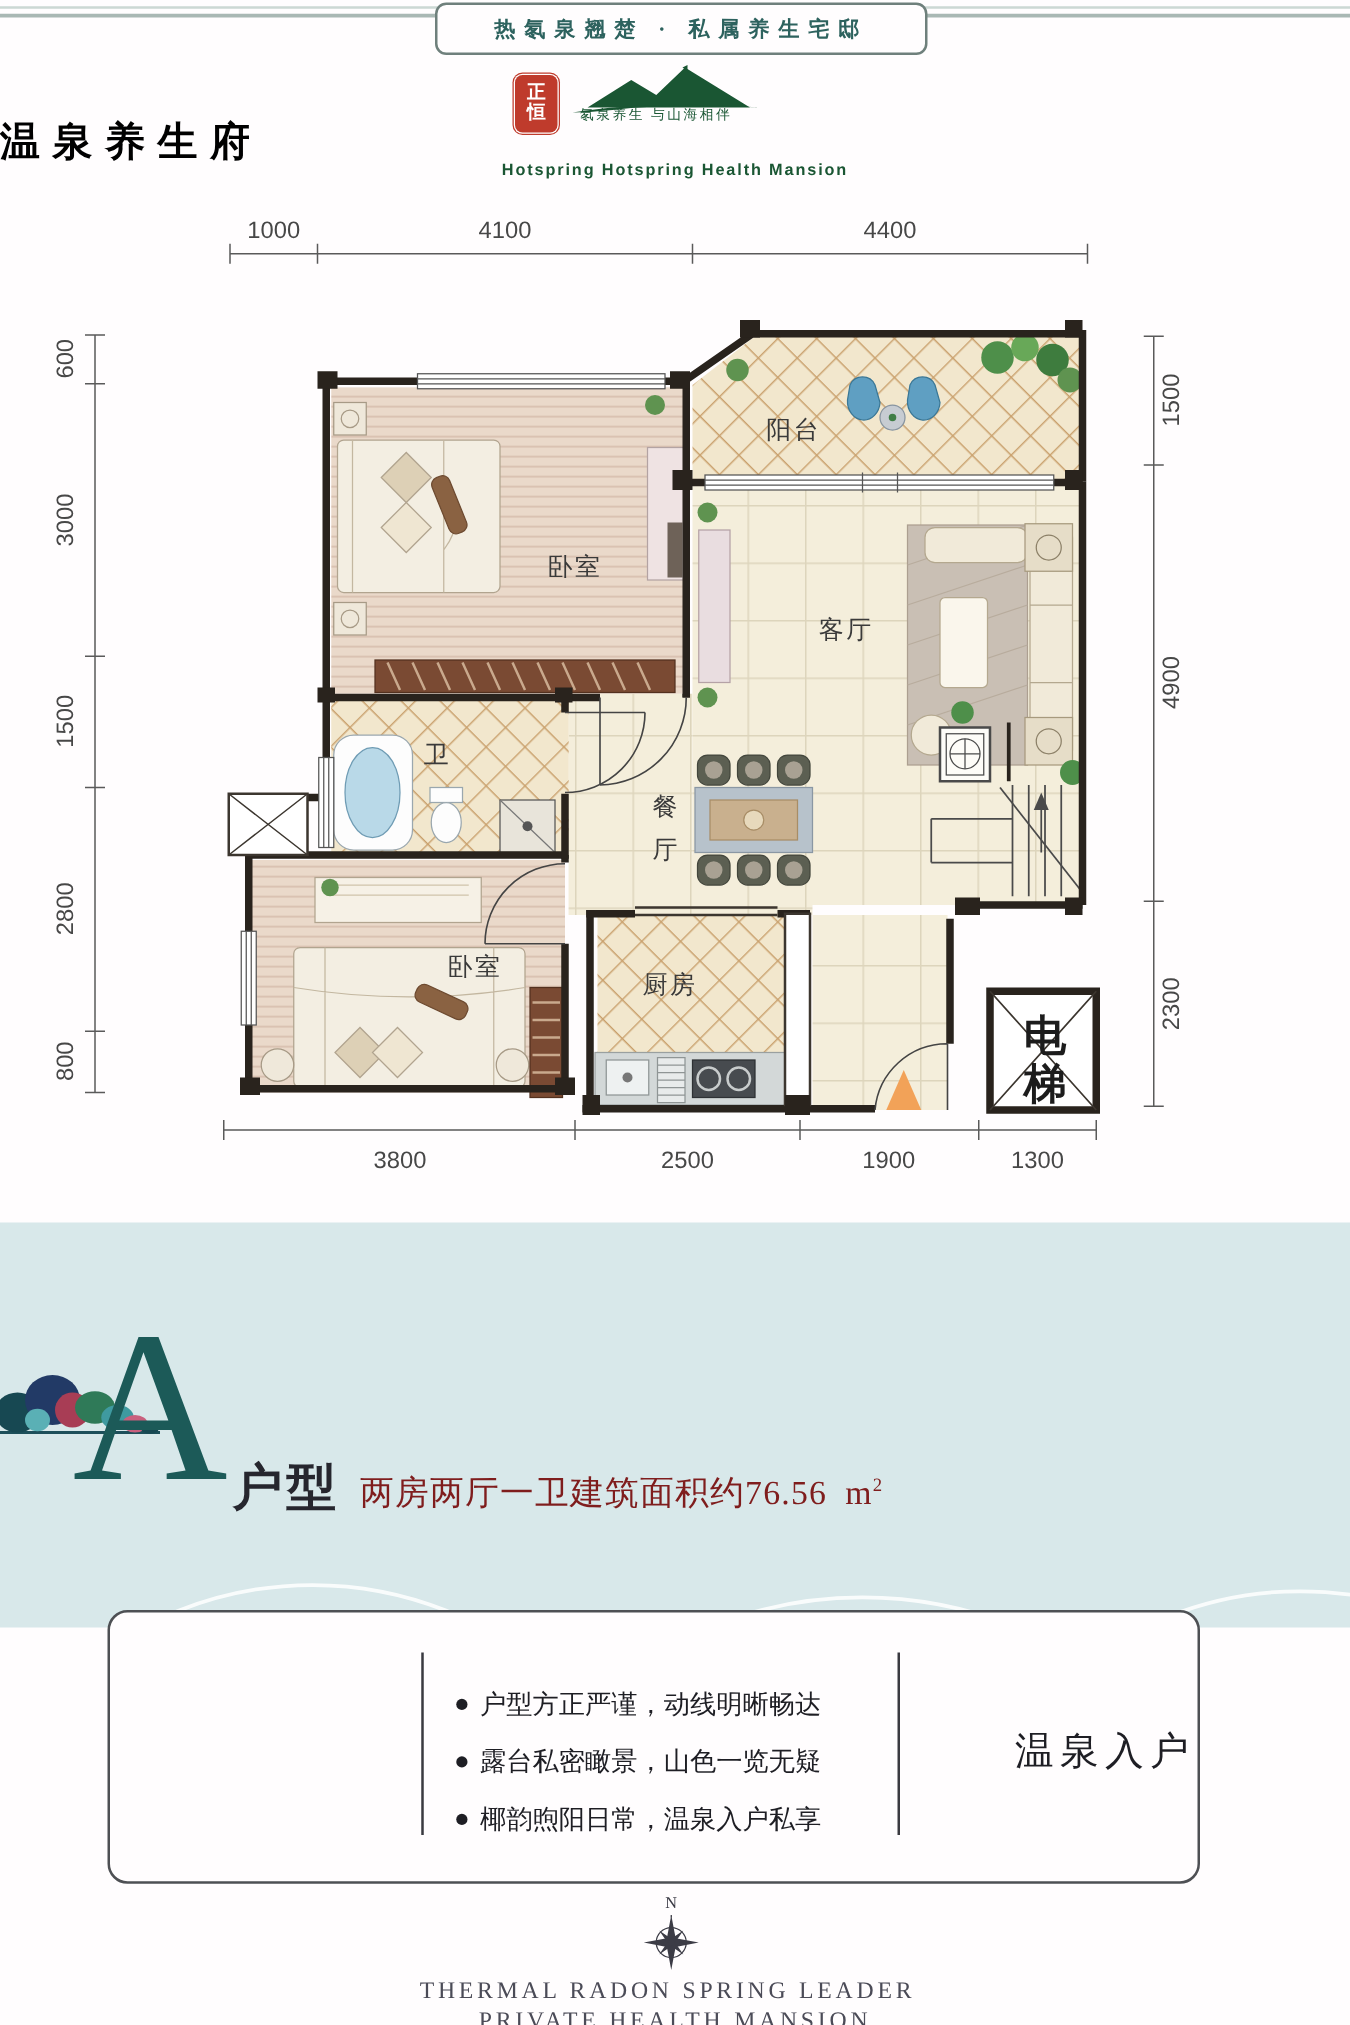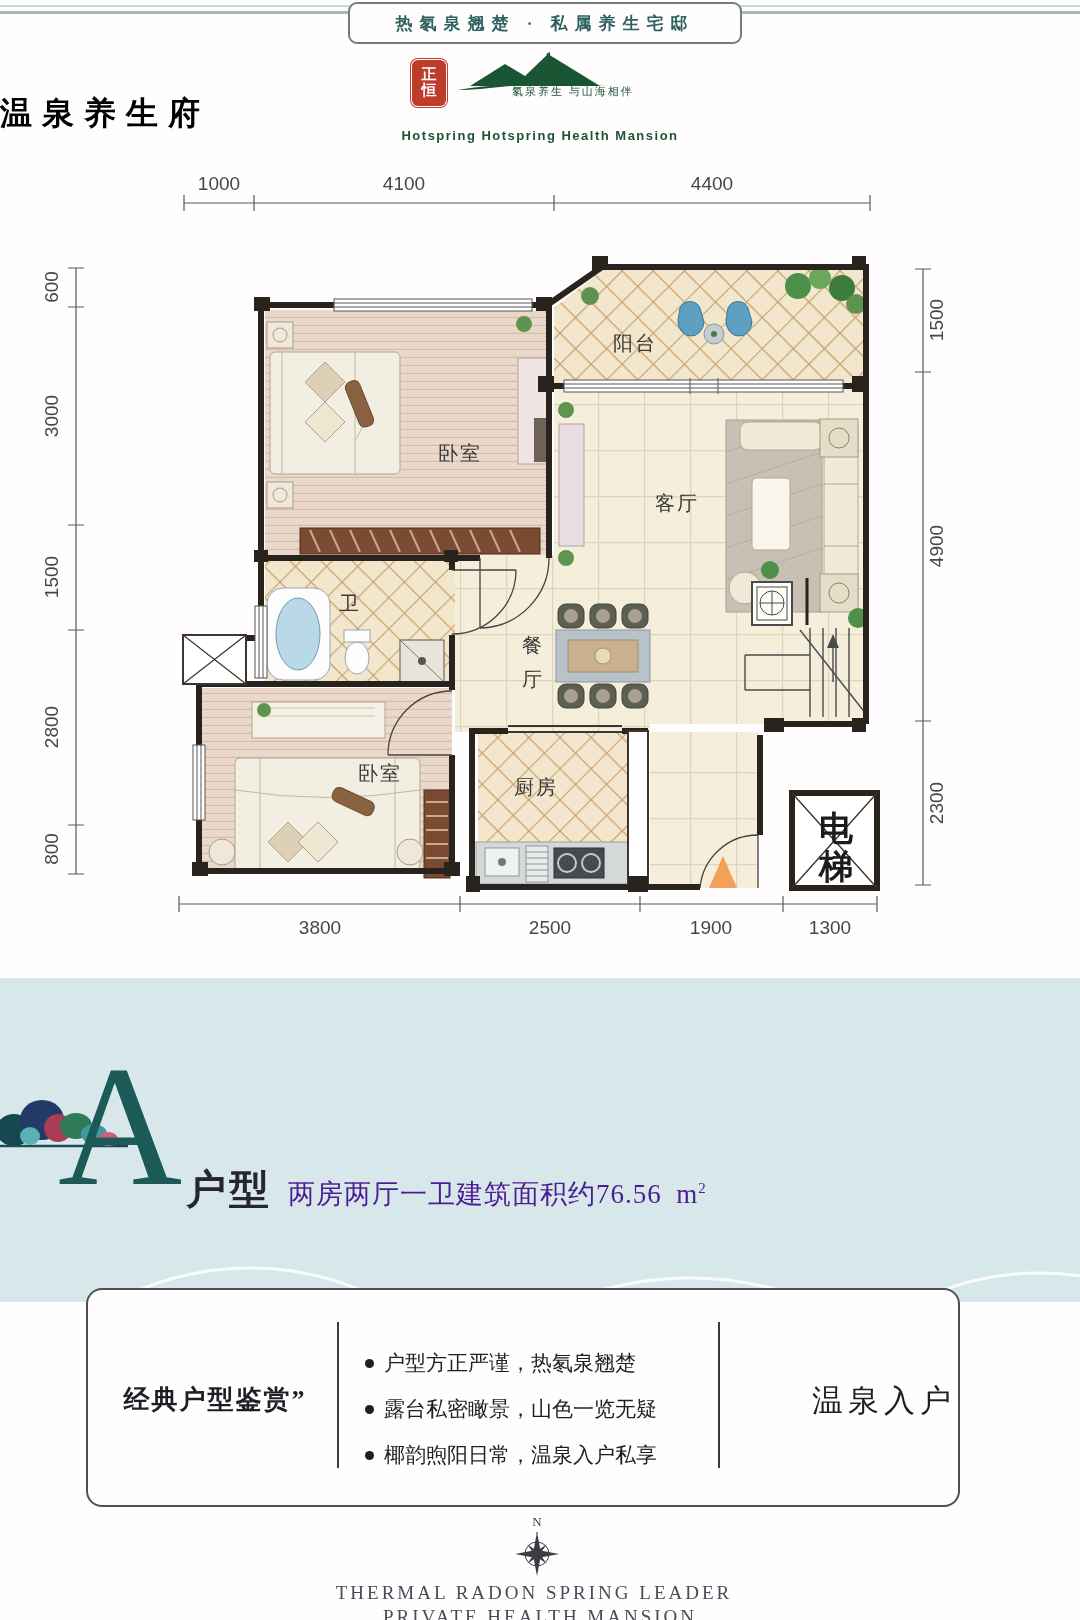--- a/index.html
+++ b/index.html
@@ -13,39 +13,39 @@
   .banner-box{left:348px;top:2px;width:390px;height:38px;border:2px solid #6f807c;border-radius:9px;
               background:#fffdfe;display:flex;align-items:center;justify-content:center;}
   .banner-text{font-size:17px;font-weight:bold;color:#2d625e;letter-spacing:7px;white-space:nowrap;}
 
   
   .seal{left:412px;top:60px;width:34px;height:46px;background:#bf3b2c;border-radius:6px;
         box-shadow:0 0 0 1px #fff,0 0 0 2px #bf3b2c;display:flex;flex-direction:column;
         align-items:center;justify-content:center;line-height:1.05;}
   .seal span{color:#fff;font-size:15px;font-weight:bold;}
   .logo-art{left:450px;top:52px;}
-  .tagline{left:512px;top:84px;font-size:11px;color:#1a5633;letter-spacing:2px;white-space:nowrap;}
+  .tagline{left:464px;top:84px;font-size:11px;color:#1a5633;letter-spacing:2px;white-space:nowrap;}
   .logo-title{left:0;top:92px;width:1080px;font-size:32px;font-weight:bold;
               color:#000000;letter-spacing:10px;}
   .logo-sub{left:0;top:128px;width:1080px;text-align:center;font-size:13px;font-weight:bold;
             color:#1a5633;letter-spacing:1.5px;font-family:"Liberation Sans",sans-serif;}
 
   
   .plan{left:0;top:150px;}
   svg text{font-family:"Liberation Serif","DejaVu Serif",serif;}
   .dimtxt{font-family:"Liberation Sans",sans-serif;font-size:19px;fill:#474747;}
   .roomtxt{font-size:20px;fill:#3a3a3a;letter-spacing:2px;}
 
   
   .band{left:0;top:978px;width:1080px;height:324px;background:#d8e8ea;overflow:hidden;}
   .band svg{position:absolute;left:0;top:0;}
   .big-a{position:absolute;left:58px;top:1040px;font-size:172px;color:#1c5a58;line-height:1;
          font-family:"Liberation Serif",serif;}
   .type-label{position:absolute;left:186px;top:1162px;font-size:40px;color:#26262e;font-weight:bold;letter-spacing:3px;}
-  .area-line{position:absolute;left:288px;top:1176px;font-size:27px;color:#4c1d95;letter-spacing:1px;}
+  .area-line{position:absolute;left:288px;top:1176px;font-size:27px;color:#7f1d1d;letter-spacing:1px;}
   .area-line sup{font-size:15px;}
 
   
   .fbox{left:86px;top:1288px;width:870px;height:215px;border:2px solid #4e5054;border-radius:16px;background:#fffdfe;}
   .f-title{position:absolute;left:100px;top:1382px;width:230px;text-align:center;font-size:26px;
            font-weight:bold;color:#1e1e24;letter-spacing:2px;}
   .f-div1{left:337px;top:1322px;width:2px;height:146px;background:#3a3a40;}
   .f-div2{left:718px;top:1322px;width:2px;height:146px;background:#3a3a40;}
   .f-bullets{position:absolute;left:365px;top:1340px;width:345px;}
   .f-bullets .li{display:flex;align-items:center;height:46px;font-size:21px;color:#1e1e24;}
@@ -345,27 +345,26 @@
       </g>
     </svg>
   </div>
   <div class="big-a">A</div>
   <div class="type-label">户型</div>
   <div class="area-line">
     <span>两房两厅一卫建筑面积约76.56</span> <span>m</span><sup>2</sup>
   </div>
 
   <div class="abs fbox"></div>
-  <div class="f-title">经典户型鉴赏”</div>
   <div class="abs f-div1"></div>
   <div class="abs f-div2"></div>
   <div class="f-bullets">
     <div class="li">
         <span class="dot"></span>
-        <span>户型方正严谨，热氡泉翘楚</span>
+        <span>户型方正严谨，动线明晰畅达</span>
       </div>
     <div class="li">
         <span class="dot"></span>
         <span>露台私密瞰景，山色一览无疑</span>
       </div>
     <div class="li">
         <span class="dot"></span>
         <span>椰韵煦阳日常，温泉入户私享</span>
       </div>
   </div>

